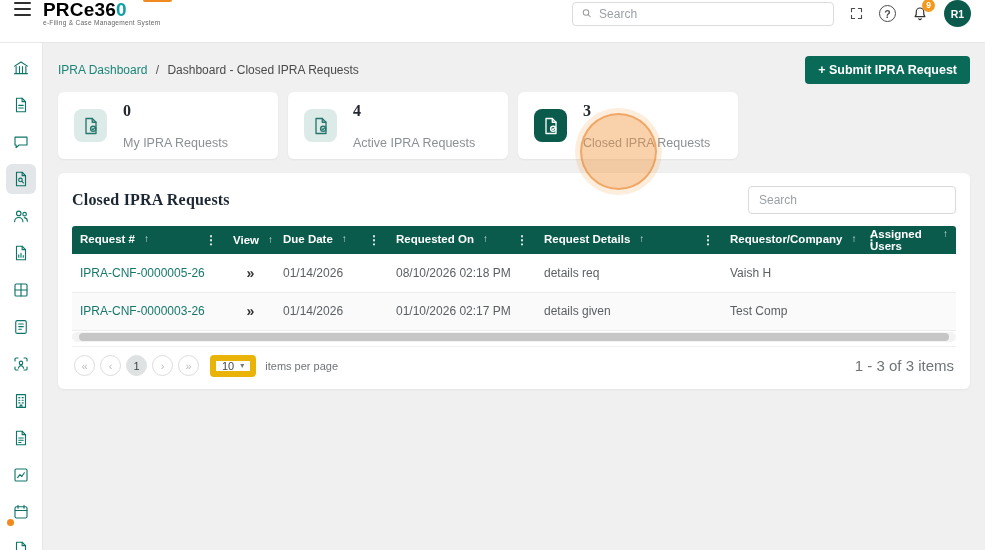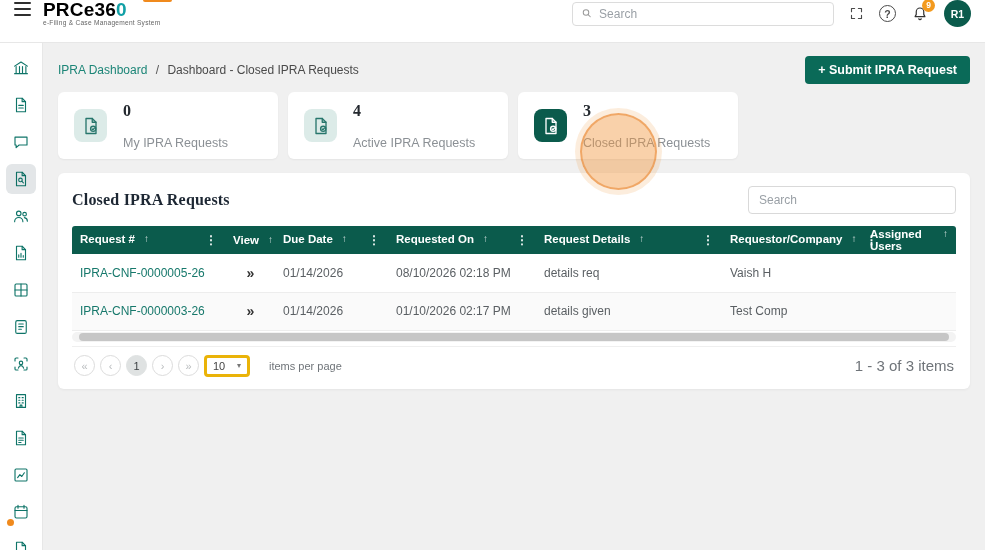--- a/index.html
+++ b/index.html
@@ -80,24 +80,24 @@
   .view-cell{text-align:center}
   .view-ic{font-weight:bold;color:#333;font-size:14px;letter-spacing:-1px;cursor:pointer}
 
   .hscroll{height:10px;background:#f3f3f3;border-radius:5px;margin-top:1px;position:relative;cursor:pointer}
   .hthumb{position:absolute;top:1px;left:7px;right:7px;height:8px;background:#c6c6c6;border-radius:4px}
 
   .pager{display:flex;align-items:center;gap:5px;border-top:1px solid #efefef;margin-top:4px;padding:8px 2px 4px}
   .pg-btn{width:21px;height:21px;border-radius:50%;border:1px solid #dcdcdc;background:#fff;color:#b9bcbe;font-size:11px;
           display:flex;align-items:center;justify-content:center;cursor:pointer;font-family:"Liberation Sans",sans-serif}
   .pg-btn.active{background:#dfe2e2;border-color:#dfe2e2;color:#3c4043;font-weight:500}
-  .pg-size{height:22px;min-width:46px;border:3px solid #eab308;border-radius:4px;display:inline-flex;align-items:center;
-           justify-content:space-between;padding:0 6px;font-size:11px;color:#444;gap:6px;cursor:pointer;background:#fff}
+  .pg-size{height:22px;min-width:46px;border:6px solid #eab308;border-radius:4px;display:inline-flex;align-items:center;
+           justify-content:space-between;padding:0 6px;font-size:11px;color:#444;margin-left:6px;gap:6px;cursor:pointer;background:#fff}
   .pg-caret{font-size:8px;color:#777}
-  .pg-label{font-size:11px;color:#6f7479;margin-left:14px}
+  .pg-label{font-size:11px;color:#6f7479;margin-left:4px}
   .pg-summary{margin-left:auto;font-size:15px;color:#6f7479}
 
   
   .click-highlight{position:absolute;left:580px;top:113px;width:77px;height:77px;border-radius:50%;
                    background:rgba(241,154,66,.45);border:2px solid rgba(231,126,33,.5);
                    box-shadow:0 0 0 5px rgba(241,154,66,.18);z-index:40;pointer-events:none}
 
   svg{display:block}
 </style>
 </head>

